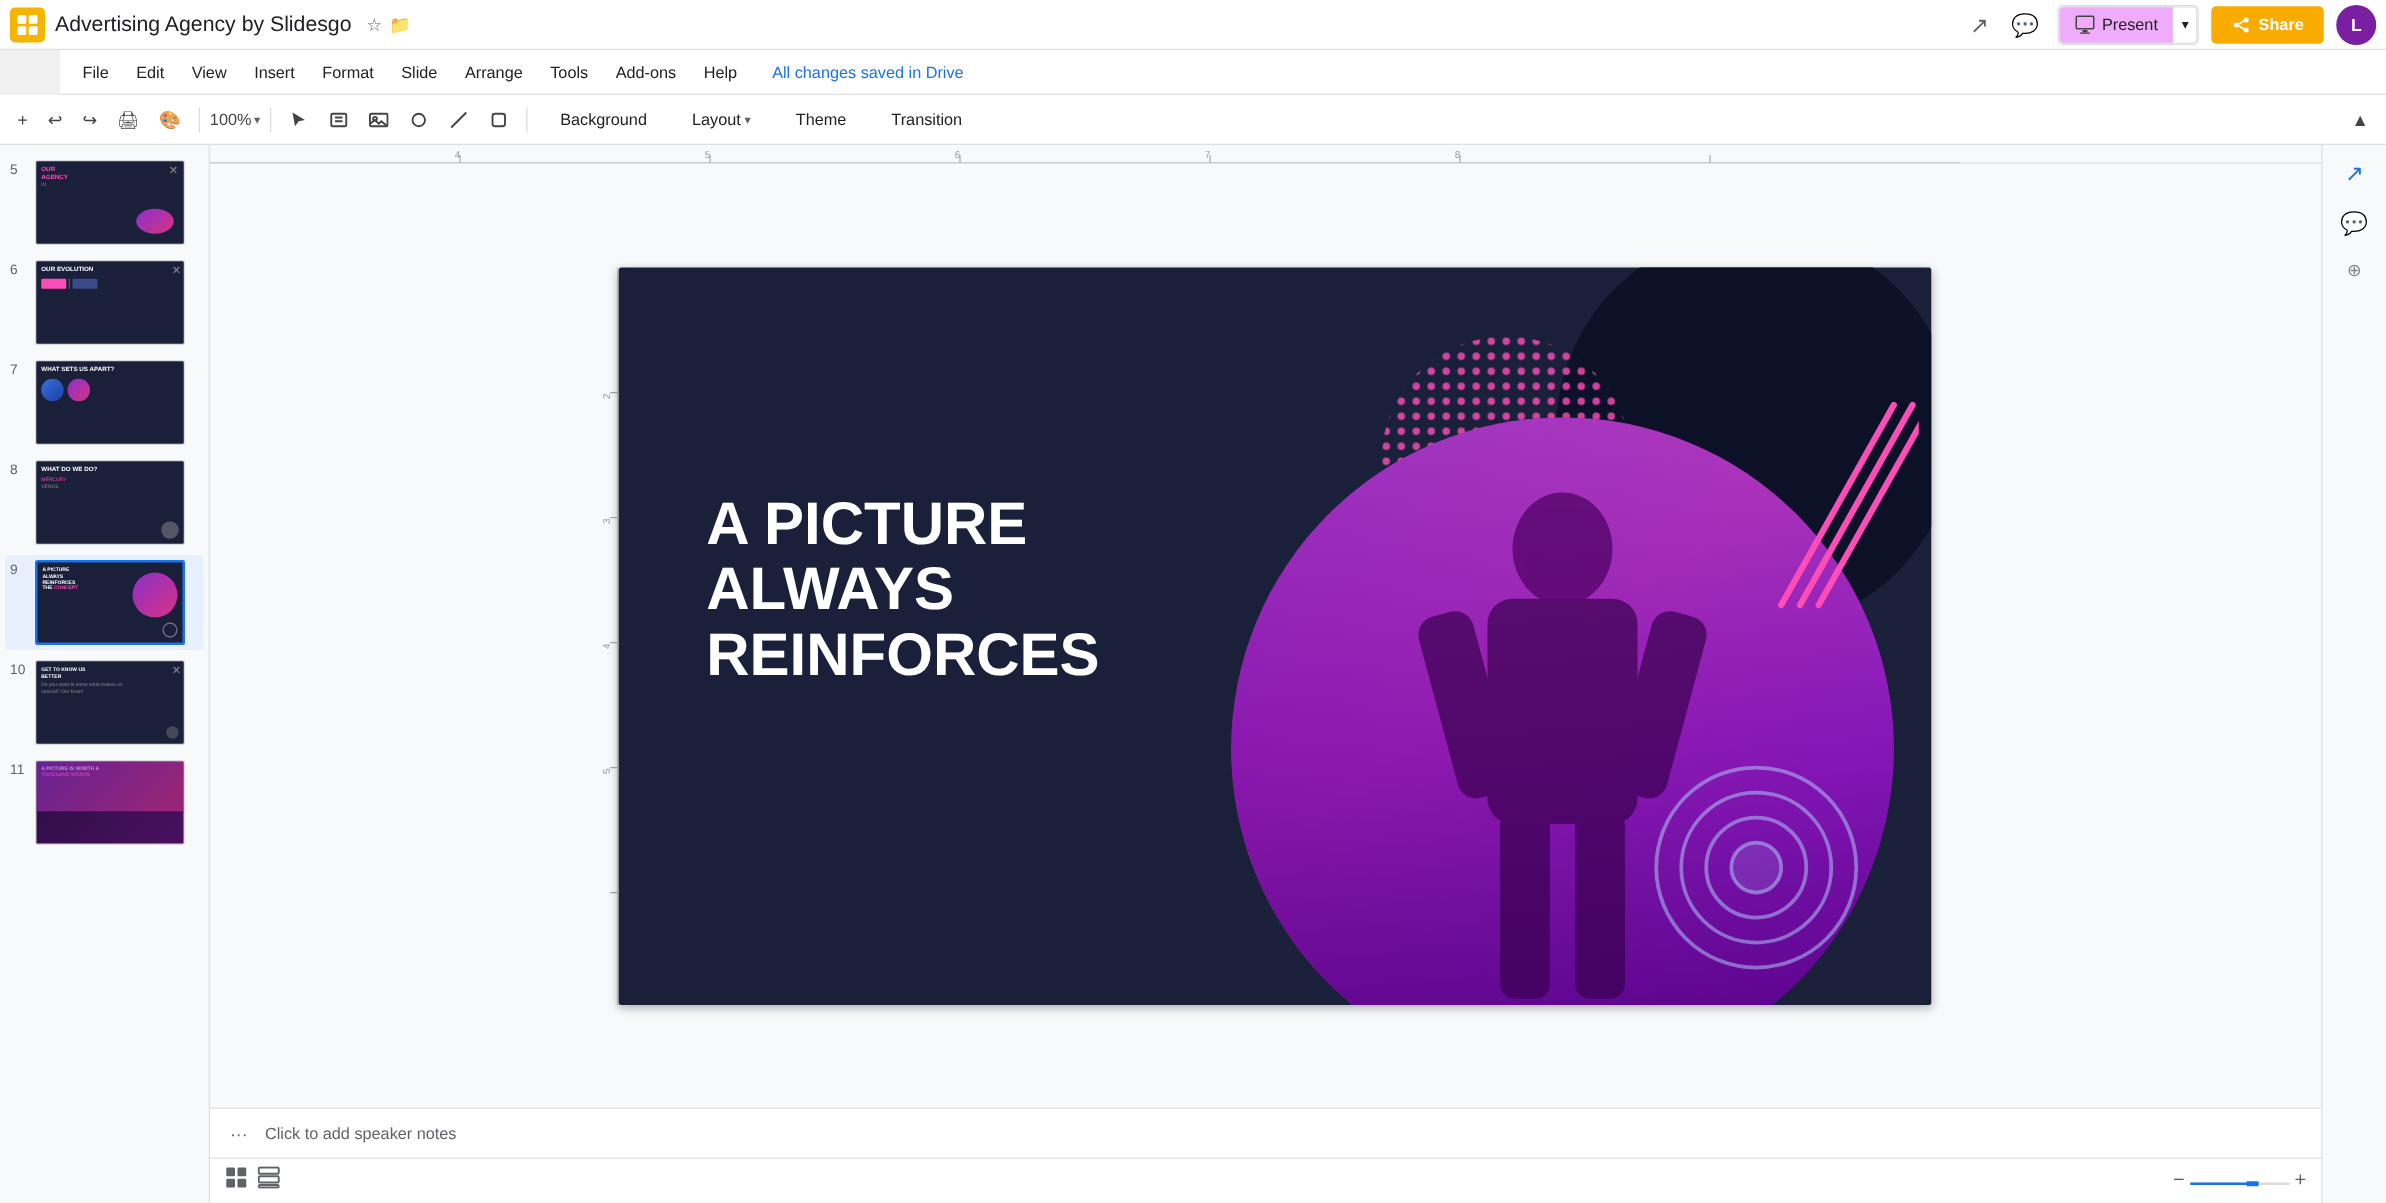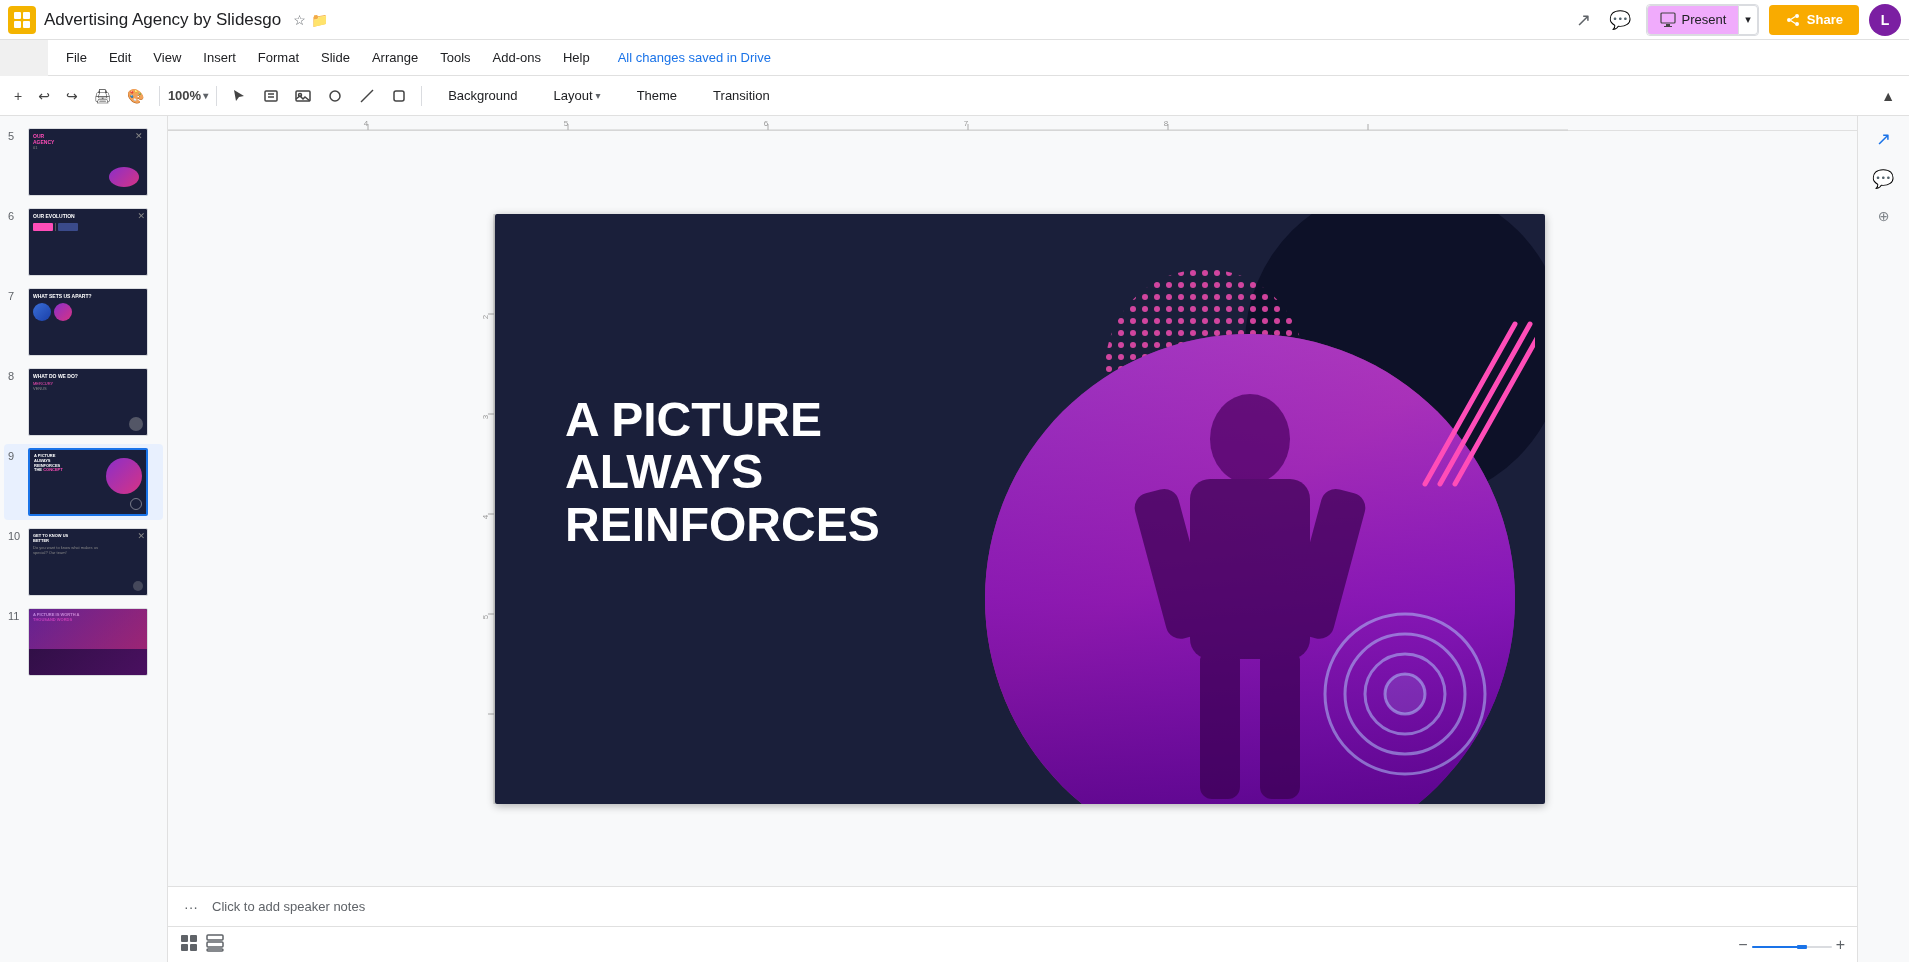--- a/index.html
+++ b/index.html
@@ -58,21 +58,21 @@
     .corner-icon { font-size: 18px; color: #5f6368; cursor: pointer; padding: 4px; }
 
     
     .ruler-h { height: 15px; background: #f8f9fa; border-bottom: 1px solid #e0e0e0; }
 
     
     .side-icon { font-size: 18px; color: #1a73e8; padding: 4px; cursor: pointer; }
     .side-icon-gray { font-size: 18px; color: #80868b; padding: 4px; cursor: pointer; }
 
     
-    .zoom-indicator { display: flex; align-items: center; gap: 2px; font-size: 13px; color: #444; font-weight: bold; }
+    .zoom-indicator { display: flex; align-items: center; gap: 2px; font-size: 13px; color: #444; }
   </style>
 </head>
 <body>
 
 <div class="top-bar">
   <div class="app-icon">
     <svg width="20" height="20" viewBox="0 0 20 20">
       <rect x="2" y="2" width="7" height="7" fill="#fff" rx="1"></rect>
       <rect x="11" y="2" width="7" height="7" fill="#fff" rx="1"></rect>
       <rect x="2" y="11" width="7" height="7" fill="#fff" rx="1"></rect>

